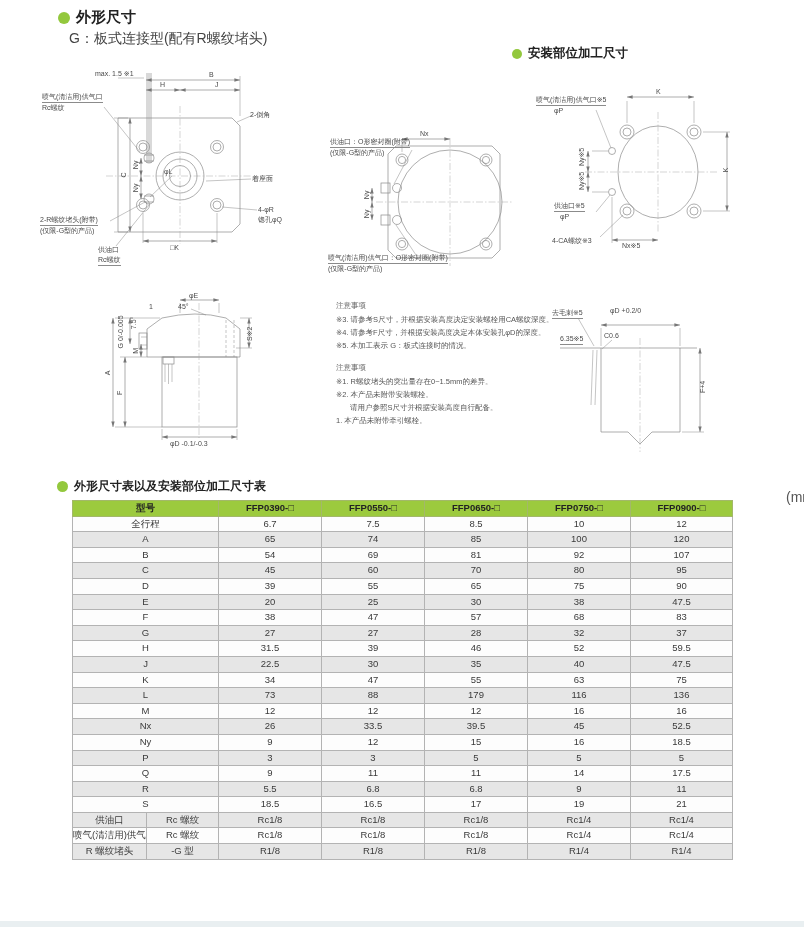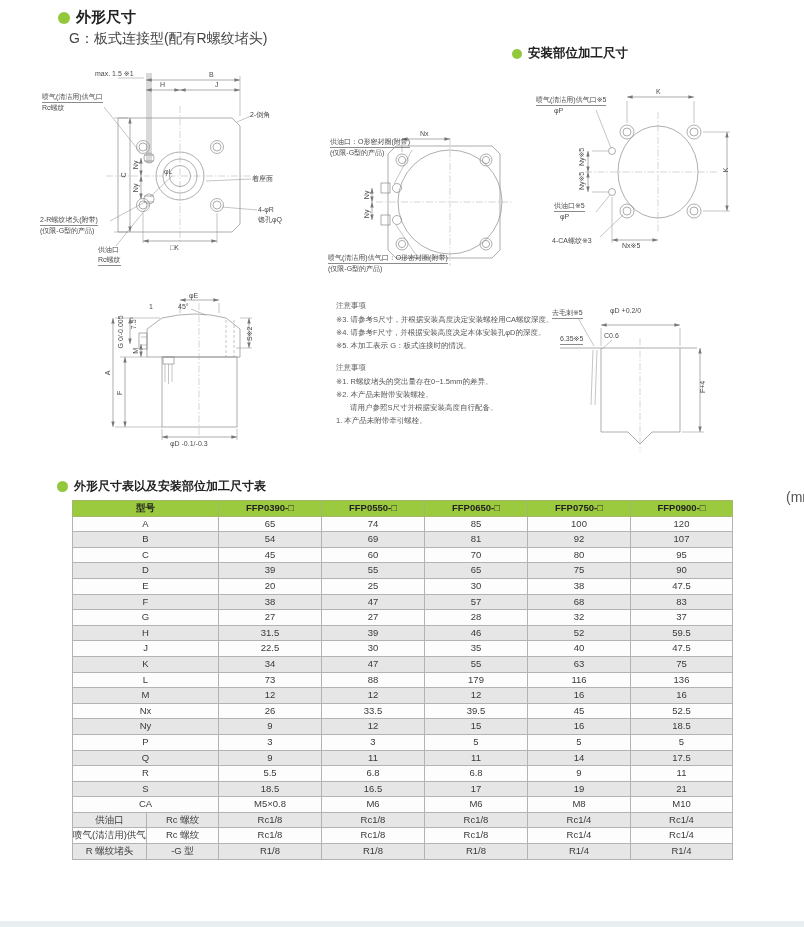--- a/index.html
+++ b/index.html
@@ -314,20 +314,28 @@
         <th colspan="2" class="col-model">型号</th>
         <th>FFP0390-□</th>
         <th>FFP0550-□</th>
         <th>FFP0650-□</th>
         <th>FFP0750-□</th>
         <th>FFP0900-□</th>
       </tr>
     </thead>
   <tbody id="table-body">
       <tr>
+        <td colspan="2">全行程</td>
+        <td>6.7</td>
+        <td>7.5</td>
+        <td>8.5</td>
+        <td>10</td>
+        <td>12</td>
+      </tr>
+      <tr>
         <td colspan="2">A</td>
         <td>65</td>
         <td>74</td>
         <td>85</td>
         <td>100</td>
         <td>120</td>
       </tr>
       <tr>
         <td colspan="2">B</td>
         <td>54</td>
@@ -456,28 +464,20 @@
         <td>9</td>
         <td>11</td>
       </tr>
       <tr>
         <td colspan="2">S</td>
         <td>18.5</td>
         <td>16.5</td>
         <td>17</td>
         <td>19</td>
         <td>21</td>
-      </tr>
-      <tr>
-        <td colspan="2">CA</td>
-        <td>M5×0.8</td>
-        <td>M6</td>
-        <td>M6</td>
-        <td>M8</td>
-        <td>M10</td>
       </tr>
       <tr>
         <td class="split-label">供油口</td>
         <td class="split-sub">Rc 螺纹</td>
         <td>Rc1/8</td>
         <td>Rc1/8</td>
         <td>Rc1/8</td>
         <td>Rc1/4</td>
         <td>Rc1/4</td>
       </tr>

